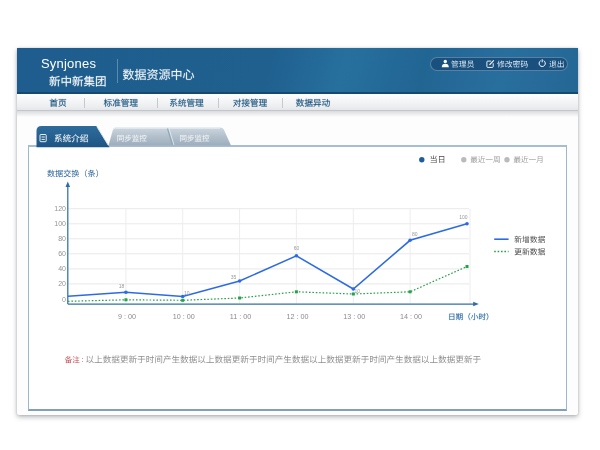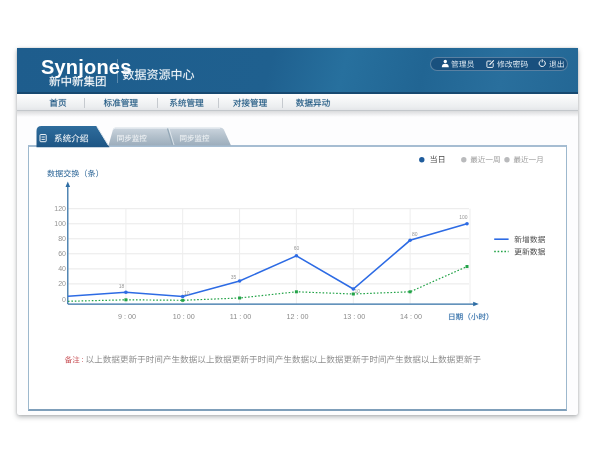--- a/index.html
+++ b/index.html
@@ -3,21 +3,21 @@
 <style>
 *{margin:0;padding:0;box-sizing:border-box}
 html,body{width:600px;height:450px;background:#ffffff;overflow:hidden;font-family:"Liberation Sans",sans-serif}
 #stage{position:relative;width:600px;height:450px}
 #page{position:absolute;left:17px;top:48px;width:561px;height:367px;background:#fdfdfe;
   box-shadow:0 2px 5px rgba(75,80,85,.42),0 0 2px rgba(0,0,0,.18);border-radius:2px}
 #hdr{position:absolute;left:0;top:0;width:561px;height:46px;
   background:linear-gradient(105deg,#1e5d8d 0%,#1f608f 45%,#27709e 58%,#216593 72%,#296f9d 86%,#236795 100%);
   border-bottom:2px solid #174970}
 #hdr .logosep{position:absolute;left:100px;top:11px;width:1px;height:24px;background:rgba(255,255,255,.28)}
-#logo{position:absolute;left:24px;top:7.5px;color:#fff;font-weight:bold;font-size:20px;letter-spacing:.2px}
+#logo{position:absolute;left:24px;top:7.5px;color:#fff;font-weight:normal;font-size:13px;letter-spacing:.2px}
 #pill{position:absolute;left:413px;top:8.5px;width:138px;height:14.5px;border-radius:8px;
   background:#19507e;border:1px solid rgba(255,255,255,.28)}
 #nav{position:absolute;left:0;top:46px;width:561px;height:17px;
   background:linear-gradient(#fefefe,#eceef0 78%,#e4e6e9);border-bottom:1px solid #c3c7cb}
 #navshadow{position:absolute;left:0;top:63px;width:561px;height:6px;
   background:linear-gradient(rgba(60,65,70,.18),rgba(60,65,70,0))}
 .nsep{position:absolute;top:49.5px;width:1px;height:10px;background:#c6cacf}
 #panel{position:absolute;left:11px;top:97.3px;width:539px;height:265.8px;background:#fff;
   border:1px solid #9db8cd;border-top:2px solid #a6bdd2;border-bottom:2px solid #7f9fba}
 svg{position:absolute;left:0;top:0}

